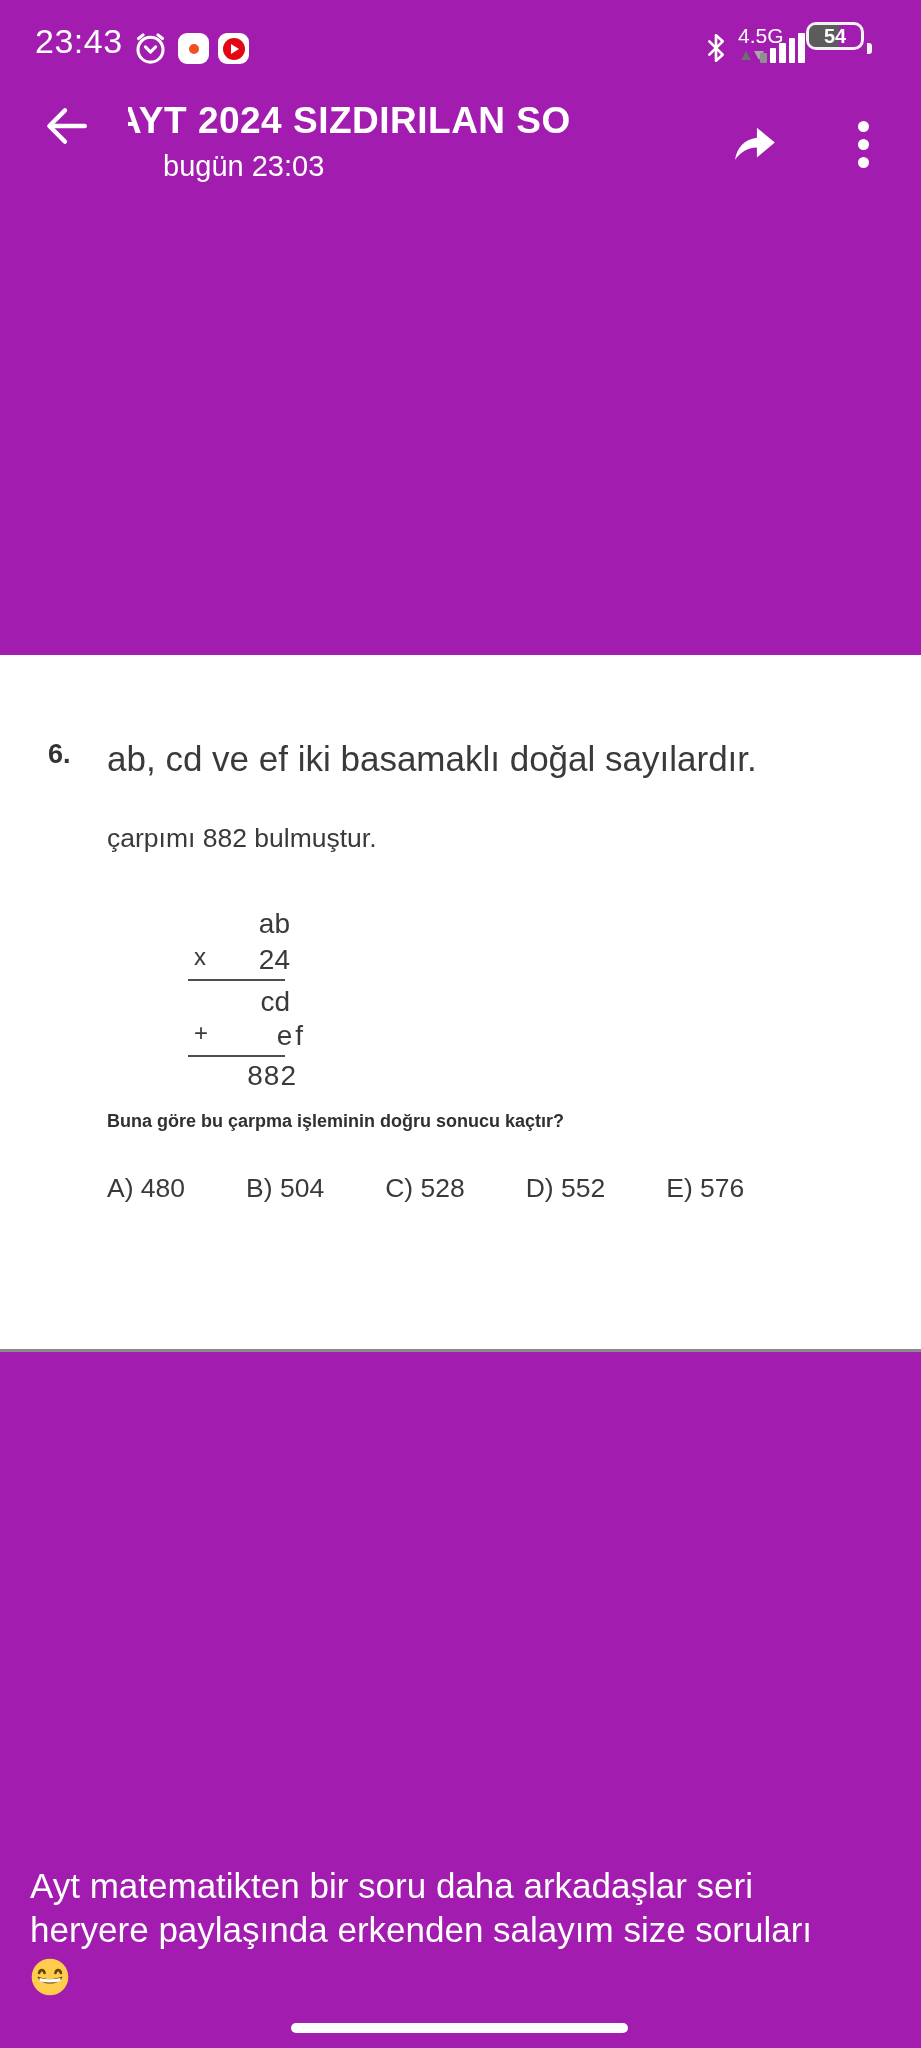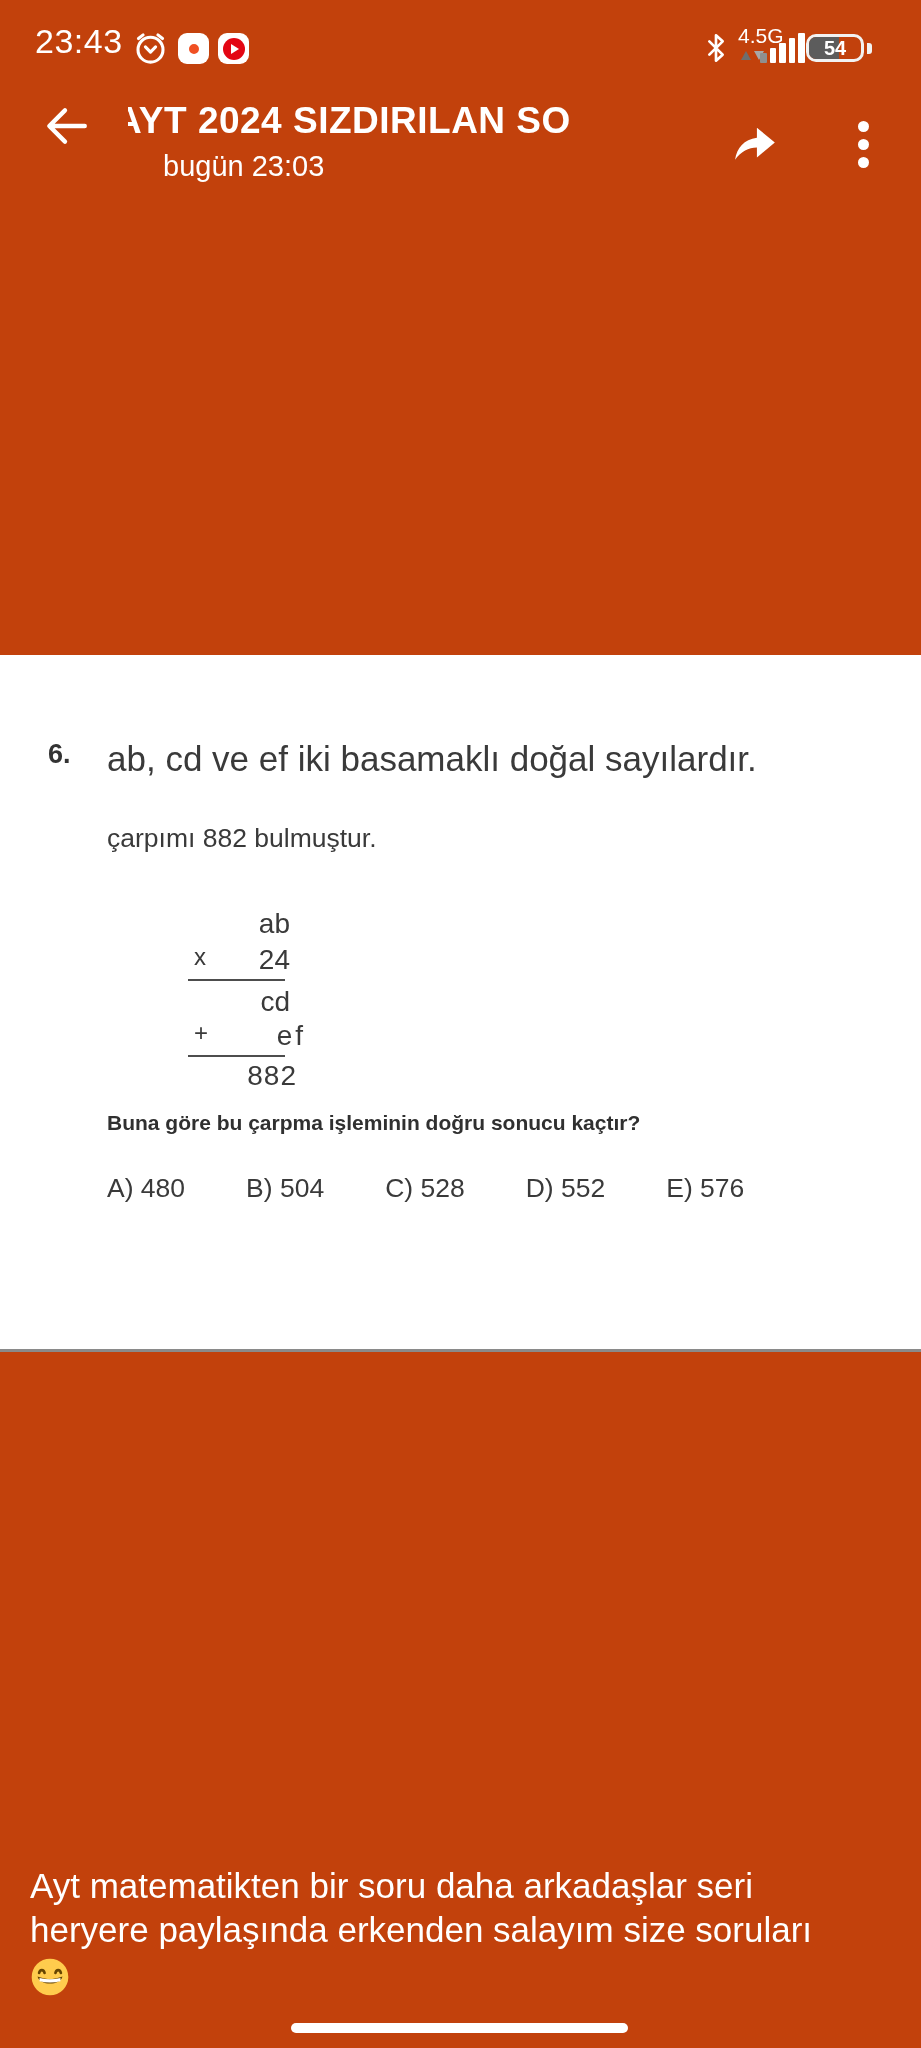--- a/index.html
+++ b/index.html
@@ -1,18 +1,18 @@
 <!DOCTYPE html>
 <html><head>
 <meta charset="utf-8">
 <style>
   * { margin:0; padding:0; box-sizing:border-box; }
   html,body { background:#000; }
   body { font-family:"Liberation Sans", sans-serif; }
-  .screen { position:relative; width:921px; height:2048px; background:#c2410c; overflow:hidden; }
+  .screen { position:relative; width:921px; height:2048px; background:#a21caf; overflow:hidden; }
 
   
   .status-bar { position:absolute; top:0; left:0; width:921px; height:72px; }
   .sb-time { position:absolute; left:35px; top:22px; font-size:34px; font-weight:500; color:#fff; letter-spacing:.5px; }
   .alarm-ic { position:absolute; left:132px; top:29px; }
   .app-badge { position:absolute; top:33px; width:31px; height:31px; background:#fff; border-radius:9px;
                display:flex; align-items:center; justify-content:center; }
   .app-badge.one { left:178px; }
   .app-badge.two { left:218px; }
   .ring { width:10px; height:10px; border:5.5px solid #f05023; border-radius:50%; }
@@ -28,21 +28,21 @@
   .arr-dn { width:0; height:0; border-left:5px solid transparent; border-right:5px solid transparent;
             border-top:9px solid #a8a8a8; }
   .sig-bars { position:absolute; left:760px; top:32px; width:48px; height:31px; display:flex;
               align-items:flex-end; gap:3px; }
   .sig-bars span { width:6.5px; background:#fff; border-radius:1px; display:block; }
   .sig-bars span:nth-child(1){ height:10px; background:#8f8f8f; }
   .sig-bars span:nth-child(2){ height:15px; }
   .sig-bars span:nth-child(3){ height:20px; }
   .sig-bars span:nth-child(4){ height:25px; }
   .sig-bars span:nth-child(5){ height:30px; }
-  .battery { position:absolute; left:806px; top:34px; width:58px; height:28px;
+  .battery { position:absolute; left:806px; top:22px; width:58px; height:28px;
              border:3px solid #f2f2f2; border-radius:10px; overflow:hidden; }
   .batt-fill { position:absolute; left:0; top:0; bottom:0; width:30px; background:#5c5c5c; }
   .batt-num { position:absolute; left:0; top:0; width:100%; height:100%; display:flex;
               align-items:center; justify-content:center; font-size:20px; font-weight:600; color:#fff; }
   .batt-cap { position:absolute; left:867px; top:43px; width:5px; height:11px; background:#f2f2f2;
               border-radius:0 3px 3px 0; }
 
   
   .hdr-back { position:absolute; left:36px; top:96px; width:60px; height:60px; display:flex;
               align-items:center; justify-content:center; background:none; border:none; cursor:pointer; }
@@ -71,21 +71,21 @@
   .w-row { position:absolute; left:188px; width:97px; text-align:right; font-size:28px;
            line-height:34px; color:#3a3a3a; }
   .w-row .num { position:relative; }
   .w1 { top:252px; } .w1 .num { left:5px; }
   .w2 { top:288px; height:38px; border-bottom:2.5px solid #4d4d4d; } .w2 .num { left:5px; }
   .w3 { top:330px; } .w3 .num { left:5px; }
   .w4 { top:364px; height:38px; border-bottom:2.5px solid #4d4d4d; }
   .w4 .num { left:21px; letter-spacing:3px; }
   .w5 { top:404px; } .w5 .num { left:12px; letter-spacing:1px; }
   .op-sign { position:absolute; left:6px; bottom:5px; font-size:24px; color:#3a3a3a; }
-  .q-prompt { position:absolute; left:107px; top:456px; font-size:21px; font-weight:700;
+  .q-prompt { position:absolute; left:107px; top:456px; font-size:18px; font-weight:700;
               color:#303030; white-space:nowrap; }
   .q-options { position:absolute; left:107px; top:518px; display:flex; gap:61px;
                font-size:26.5px; white-space:nowrap; }
 
   
   .caption { position:absolute; left:30px; top:1864px; width:875px; color:#fff;
              font-size:35px; line-height:44px; }
   .cap-emoji { display:block; margin-top:5px; }
 
   

